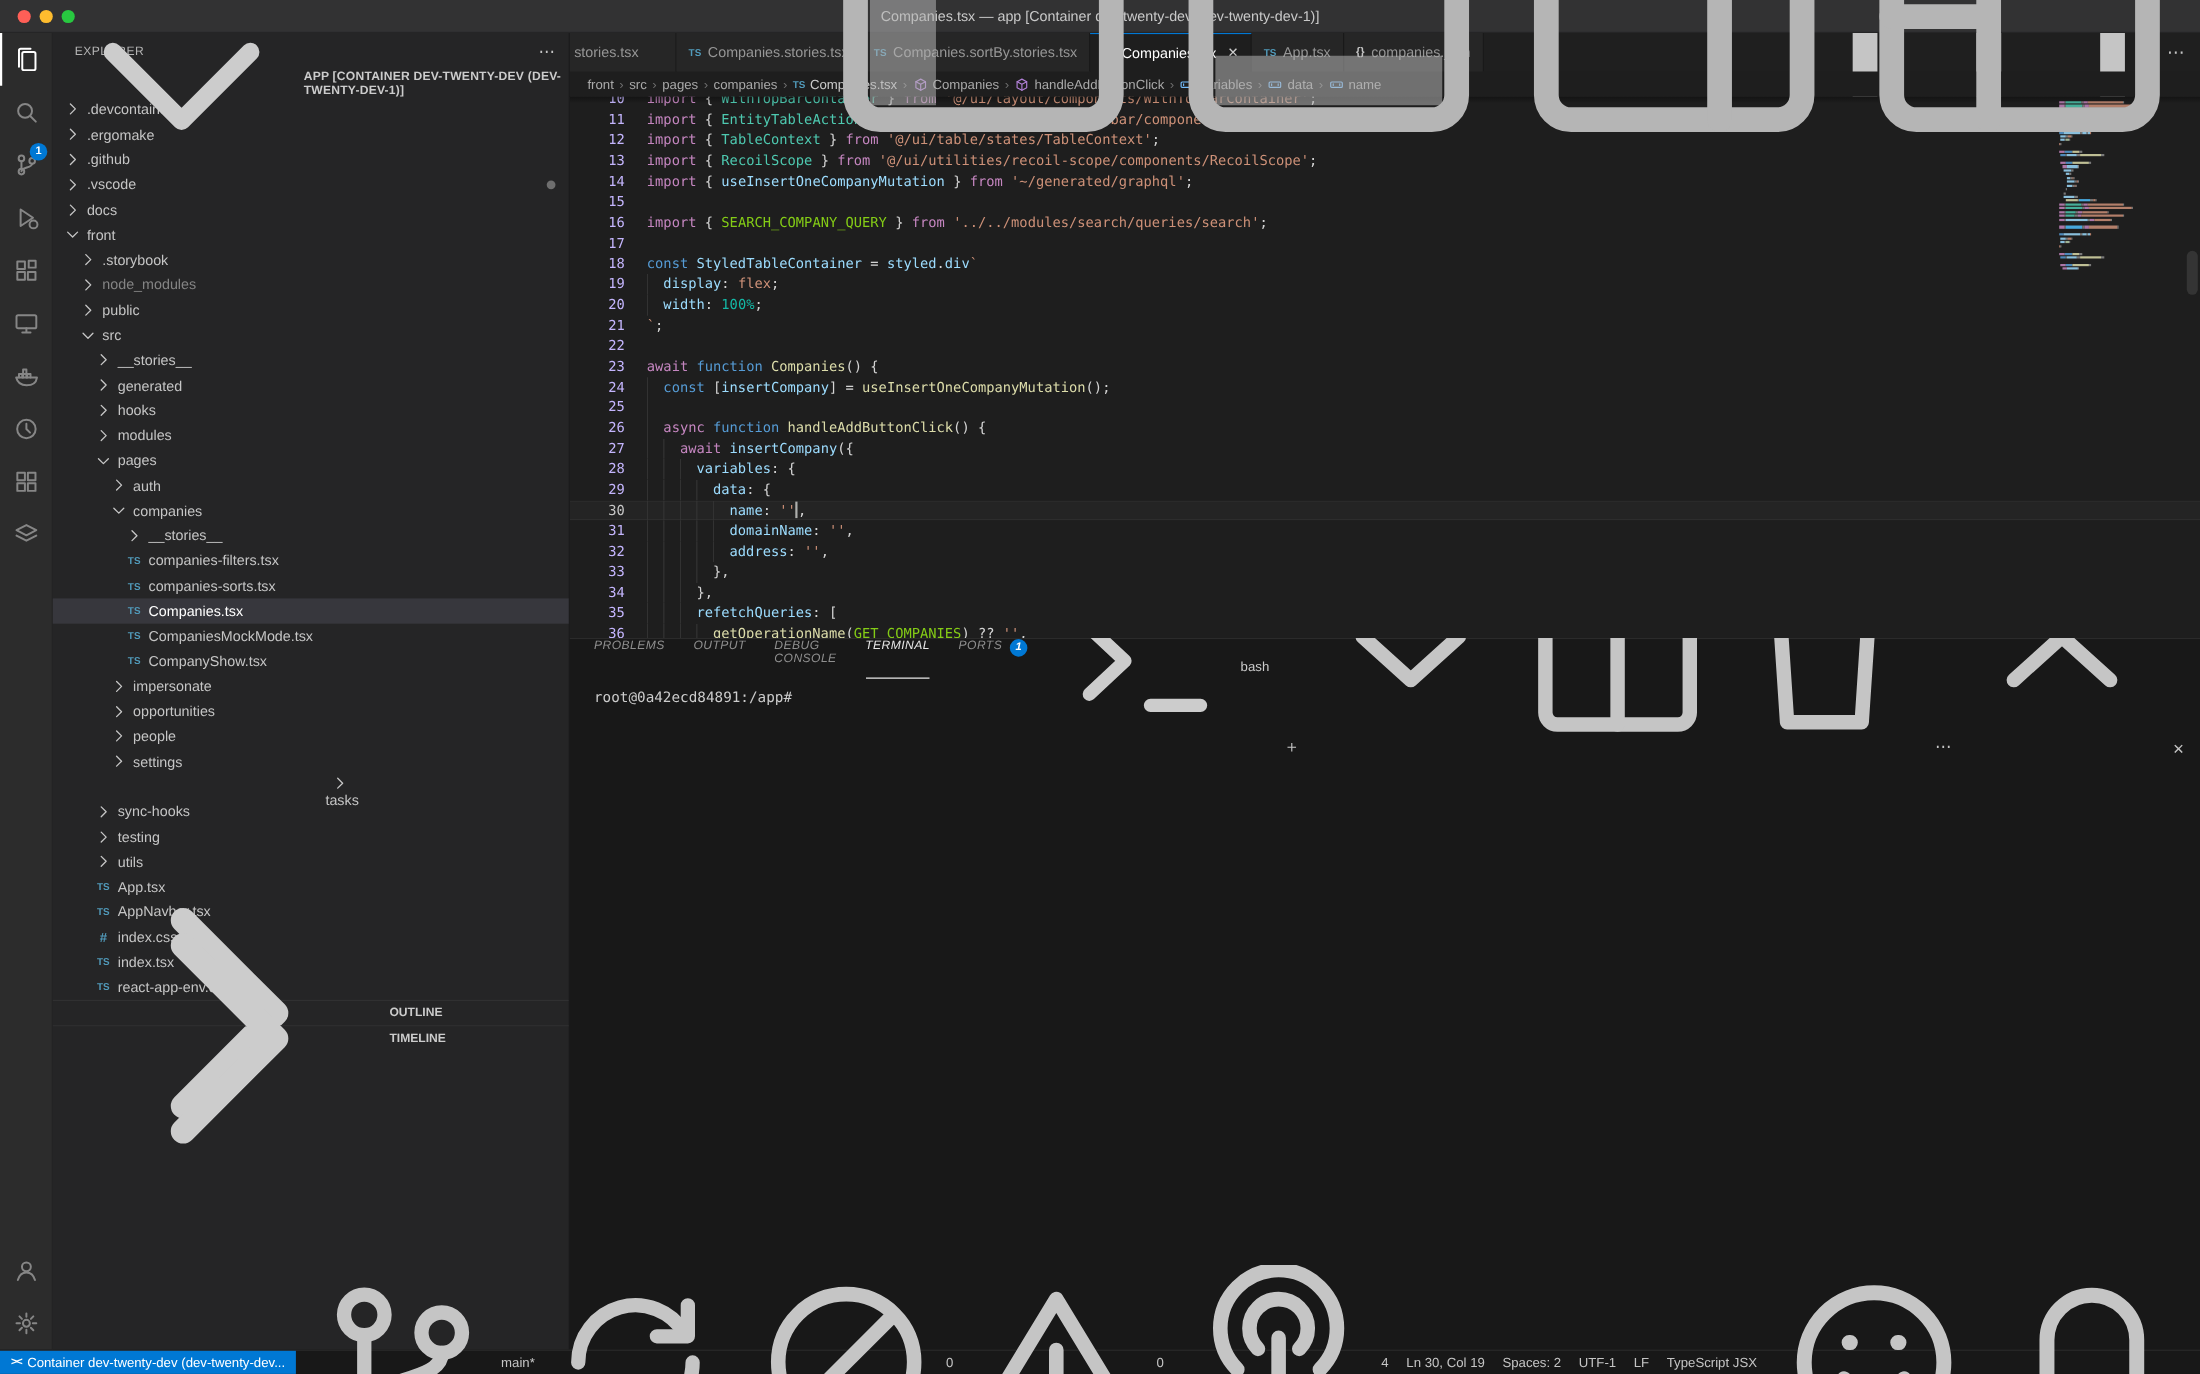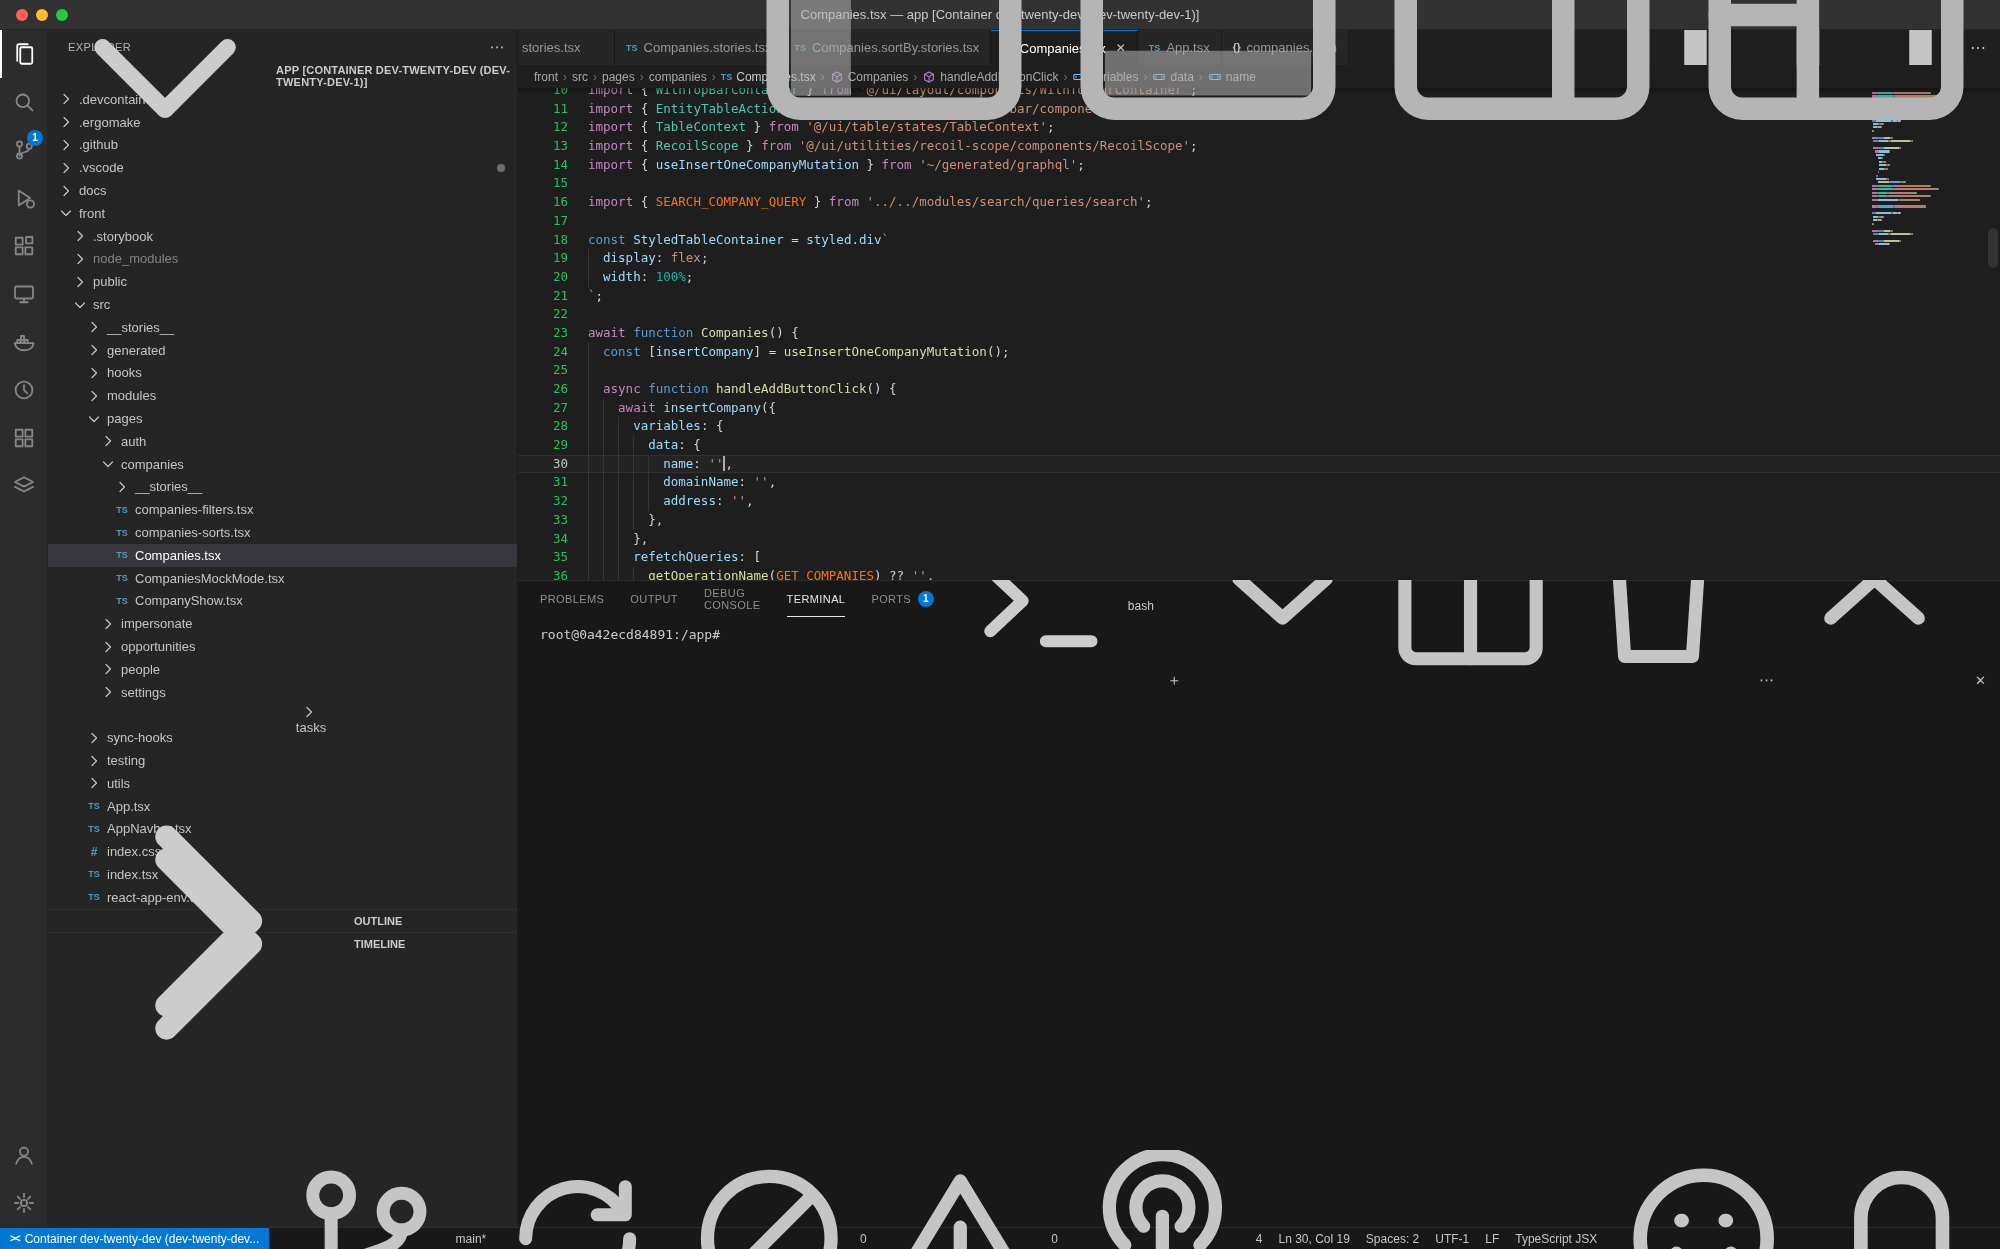--- a/index.html
+++ b/index.html
@@ -70,39 +70,39 @@
   .ic-method { color:#b180d7; } .ic-var { color:#75beff; }
   .bc-ts { font-weight:bold; font-size:9px; color:#519aba; }
 
   
   .editor { flex:1; position:relative; overflow:hidden; background:#1e1e1e; }
   .editor::after { content:''; position:absolute; top:0; left:0; right:0; height:6px;
     background:linear-gradient(rgba(0,0,0,.35), transparent); pointer-events:none; }
   .code-scroll { position:absolute; inset:0; overflow:hidden; }
   .code-lines { margin-top:-7px; font-family:"DejaVu Sans Mono", monospace; font-size:12.5px; }
   .line { display:flex; align-items:stretch; height:18.7px; line-height:18.7px; }
-  .line .lnum { width:50px; text-align:right; color:#22c55e; flex:none; margin-right:20px; }
+  .line .lnum { width:50px; text-align:right; color:#c4b5fd; flex:none; margin-right:20px; }
   .line.cur { background:rgba(130,130,130,.07); box-shadow: inset 0 1px 0 #303030, inset 0 -1px 0 #303030; }
   .line.cur .lnum { color:#c6c6c6; }
   .ig { width:15.05px; flex:none; box-shadow: inset 1px 0 0 #353535; }
   .ltext { white-space:pre; }
   .tk-k{color:#c586c0}.tk-d{color:#569cd6}.tk-t{color:#4ec9b0}.tk-v{color:#9cdcfe}
-  .tk-c{color:#f97316}.tk-f{color:#dcdcaa}.tk-s{color:#ce9178}.tk-n{color:#14b8a6}.tk-p{color:#d4d4d4}
+  .tk-c{color:#84cc16}.tk-f{color:#dcdcaa}.tk-s{color:#ce9178}.tk-n{color:#14b8a6}.tk-p{color:#d4d4d4}
   .cursor { display:inline-block; width:2px; height:15px; background:#aeafad; vertical-align:middle; margin-top:-2px; }
 
   
   .minimap { position:absolute; top:4px; right:16px; width:112px; }
   .mm-row { height:2.1px; margin-bottom:1.35px; white-space:nowrap; font-size:0; }
   .mm-row span { display:inline-block; height:2.1px; vertical-align:top; opacity:.85; }
   .vthumb { position:absolute; right:2px; top:140px; width:10px; height:40px; background:rgba(121,121,121,.25); border-radius:5px; }
 
   
   .panel { height:647px; background:#181818; border-top:1px solid #2b2b2b; flex:none; display:flex; flex-direction:column; }
   .panel-header { height:36px; display:flex; align-items:center; padding:0 14px 0 22px; flex:none; }
-  .ptab { font-size:11px; letter-spacing:.4px; color:#8f8f8f; margin-right:26px; height:36px; display:flex; align-items:center; cursor:pointer; position:relative; gap:7px; }
+  .ptab { font-size:11px; letter-spacing:.4px; color:#8f8f8f; margin-right:26px; height:36px; display:flex; cursor:pointer; position:relative; gap:7px;font-style:italic; }
   .ptab.active { color:#e7e7e7; box-shadow: inset 0 -1px 0 #e7e7e7; }
   .ptab .pbadge { min-width:16px; height:16px; border-radius:9px; background:#0078d4; color:#fff; font-size:10px; line-height:16px; text-align:center; font-weight:bold; padding:0 4px; }
   .panel-actions { margin-left:auto; display:flex; align-items:flex-end; gap:13px; color:#c5c5c5; }
   .panel-actions svg { width:15px; height:15px; }
   .pa-shell { display:flex; align-items:center; gap:6px; font-size:12px; color:#cccccc; cursor:pointer; }
   .pa-txt { font-size:15px; cursor:pointer; line-height:1; }
   .terminal { flex:1; padding:10px 0 0 22px; font-family:"DejaVu Sans Mono", monospace; font-size:13px; color:#cccccc; }
 
   
   .statusbar { height:22px; background:#181818; border-top:1px solid #2b2b2b; display:flex; align-items:stretch; font-size:12px; color:#c5c5c5; flex:none; }

